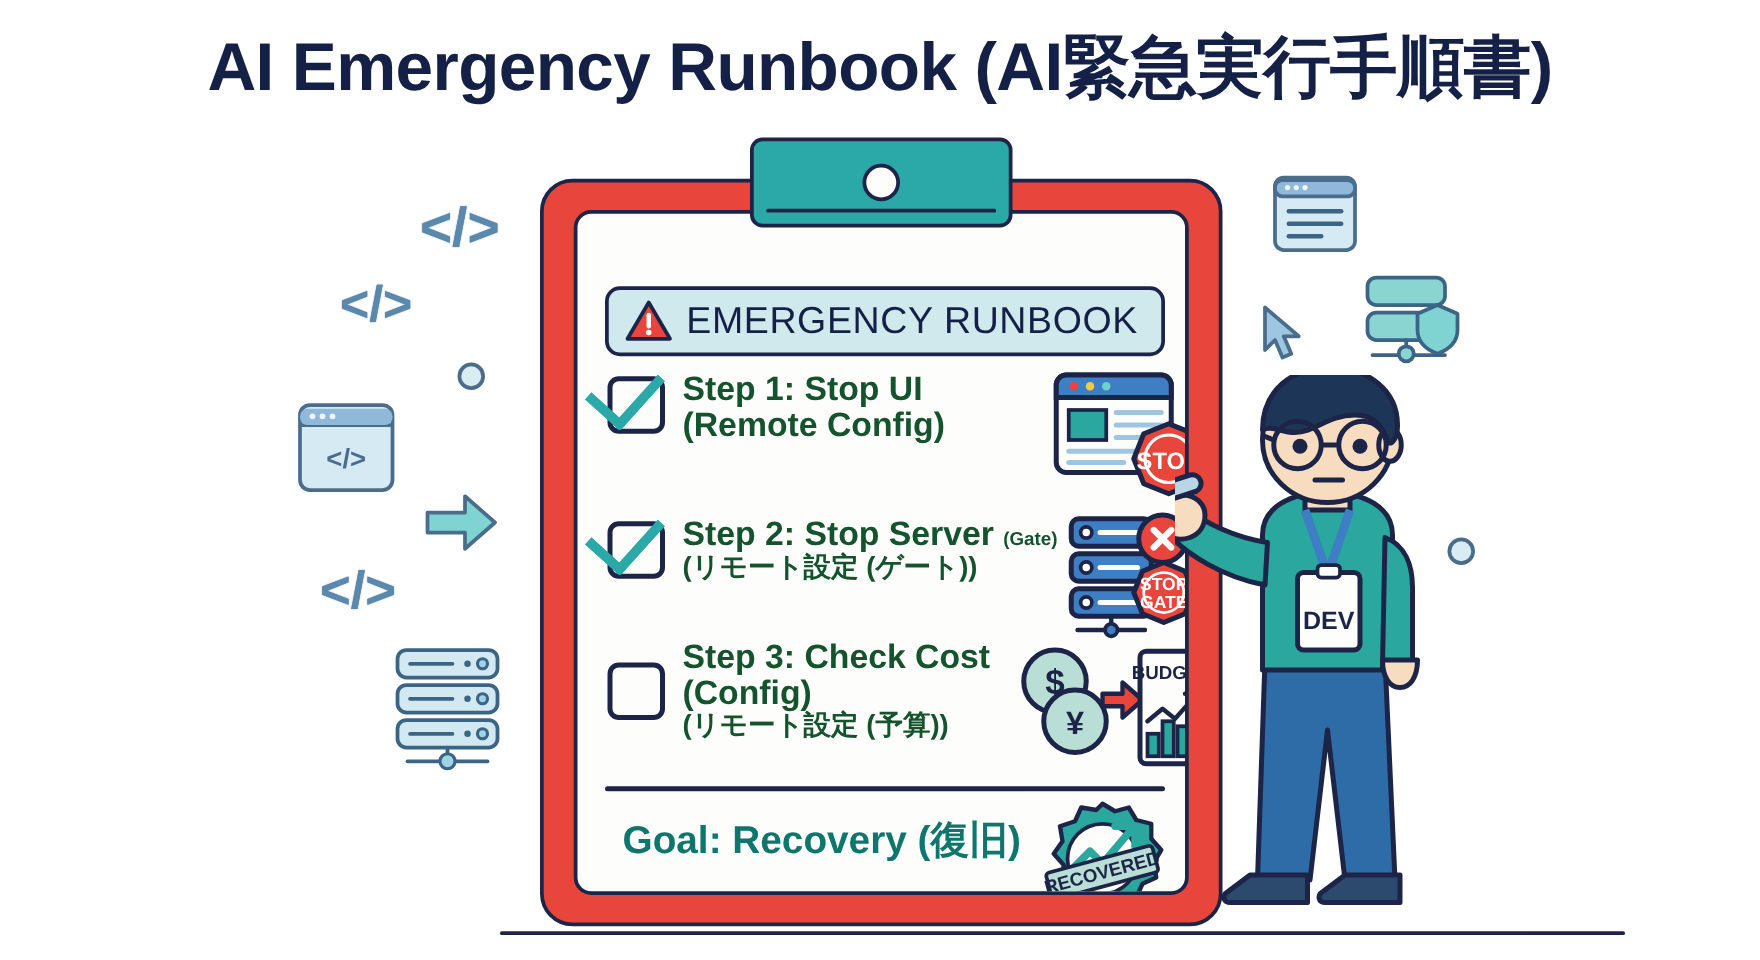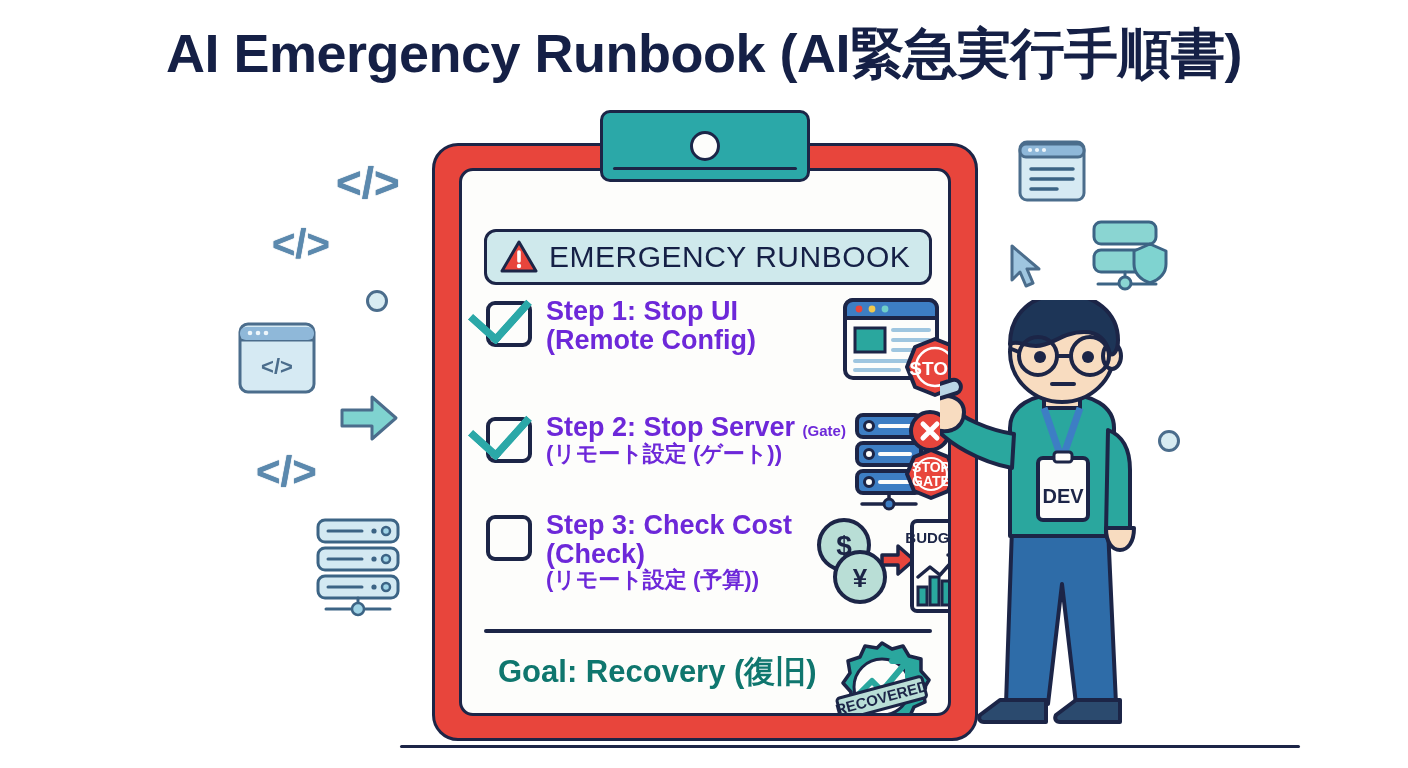--- a/index.html
+++ b/index.html
@@ -95,29 +95,29 @@
     width:46px;height:46px;flex:none;margin-top:4px;
     border:4px solid #1c2547;border-radius:9px;box-sizing:border-box;
     background:#fdfdfb;position:relative;
   }
   .chk.checked::after{
     content:"";position:absolute;left:6px;top:2px;width:46px;height:30px;
     border-left:8px solid #2ba8a8;border-bottom:8px solid #2ba8a8;
     transform:rotate(-48deg);transform-origin:left bottom;
     border-bottom-left-radius:3px;
   }
-  .step-text{line-height:1.06;color:#6d28d9;font-weight:bold;}
+  .step-text{line-height:1.06;color:#14532d;font-weight:bold;}
   .l1{font-size:27px;white-space:nowrap;}
   .l2{font-size:27px;white-space:nowrap;}
   .l3{font-size:22px;white-space:nowrap;}
   .sub{font-size:15px;font-weight:bold;}
 
   #step1{top:126px;}
   #step2{top:242px;}
-  #step3{top:340px;}
+  #step3{top:340px;align-items:center;}
 
   
   #divider{position:absolute;left:22px;top:458px;width:448px;height:4px;background:#1c2547;border-radius:2px;}
   #goal{
     position:absolute;left:36px;top:480px;
     font-size:31px;font-weight:bold;color:#0f766e;white-space:nowrap;
   }
 
   
   .ic{position:absolute;}
@@ -359,21 +359,21 @@
           <circle cx="77" cy="65" r="16" fill="none" stroke="#ffffff" stroke-width="2.2"></circle>
           <text x="77" y="63" font-size="14" font-weight="bold" fill="#ffffff" text-anchor="middle" font-family="Liberation Sans, sans-serif">STOP</text>
           <text x="77" y="77" font-size="14" font-weight="bold" fill="#ffffff" text-anchor="middle" font-family="Liberation Sans, sans-serif">GATE</text>
         </svg>
       </div>
 
       <div class="step" id="step3">
         <div class="chk"></div>
         <div class="step-text">
           <div class="l1">Step 3: Check Cost</div>
-          <div class="l2">(Check)</div>
+          <div class="l2">(Config)</div>
           <div class="l3">(リモート設定 (予算))</div>
         </div>
       </div>
 
       <div class="ic" style="left:352px;top:344px;">
         <svg width="150" height="102" viewBox="0 0 150 102">
           <circle cx="30" cy="30" r="25" fill="#b9ded6" stroke="#1c2547" stroke-width="4"></circle>
           <text x="30" y="40" font-size="28" font-weight="bold" fill="#1c2547" text-anchor="middle" font-family="Liberation Sans, sans-serif">$</text>
           <circle cx="46" cy="62" r="25" fill="#b9ded6" stroke="#1c2547" stroke-width="4"></circle>
           <text x="46" y="72" font-size="26" font-weight="bold" fill="#1c2547" text-anchor="middle" font-family="Liberation Sans, sans-serif">¥</text>

